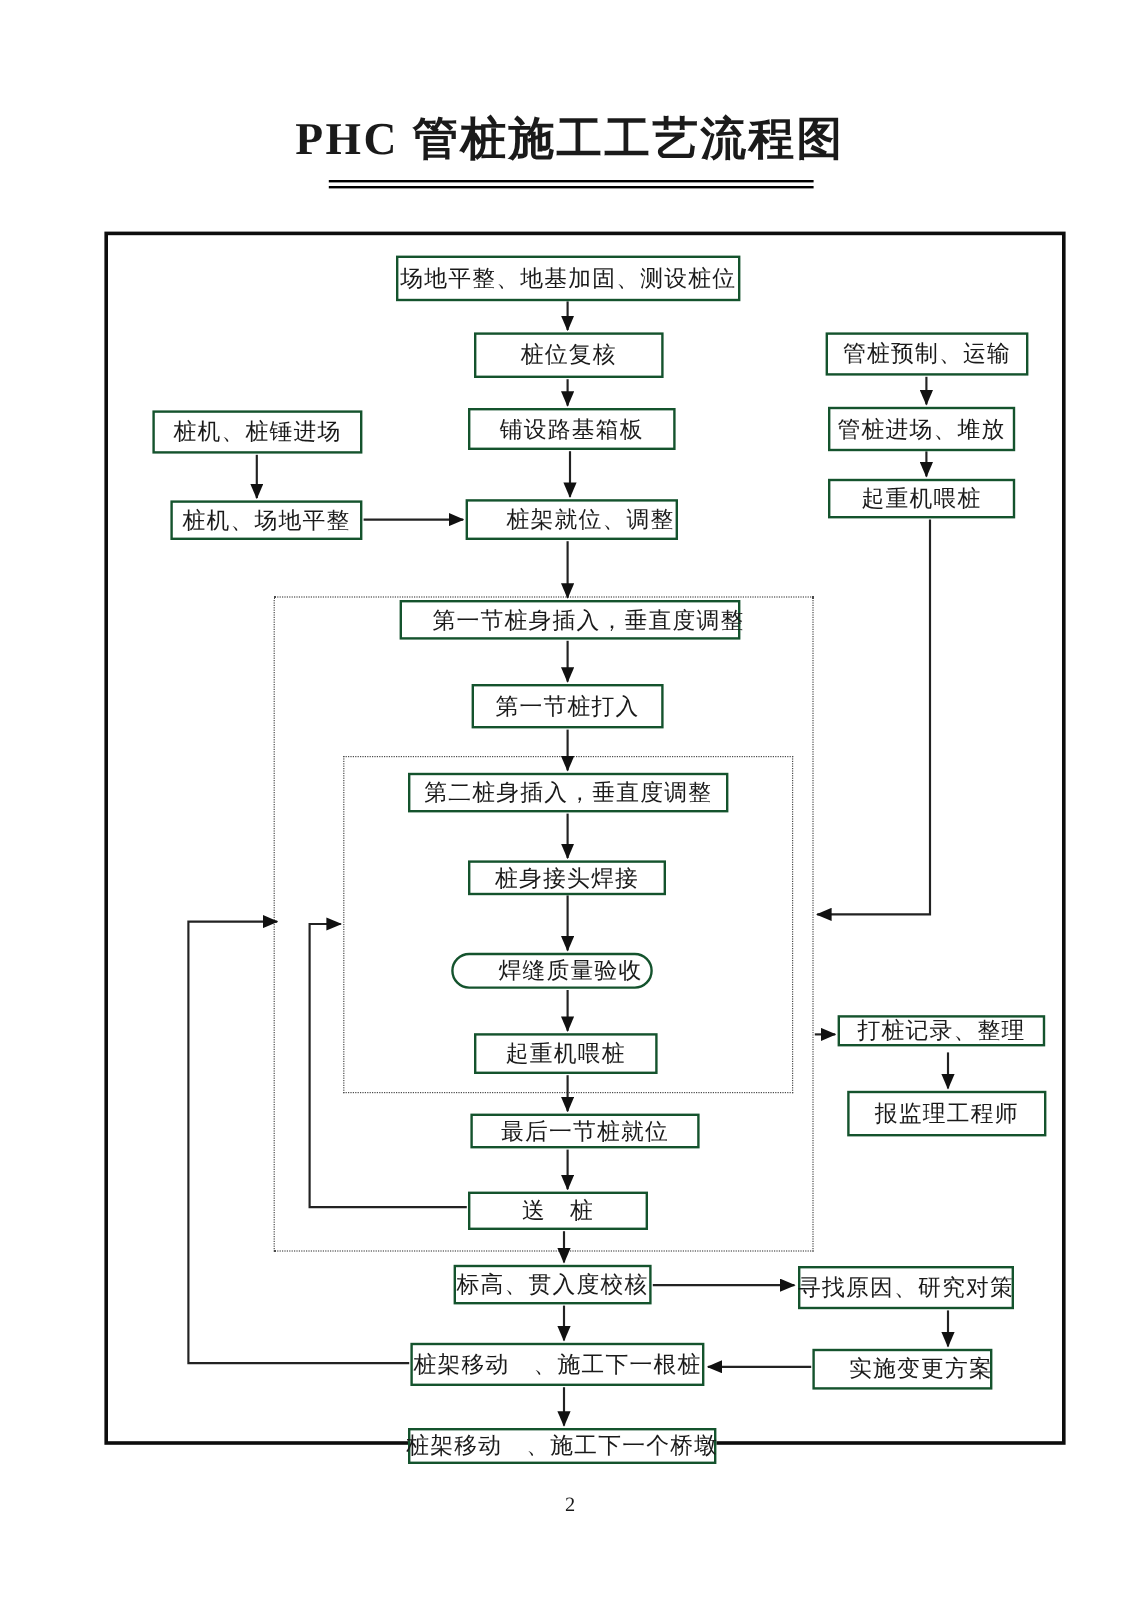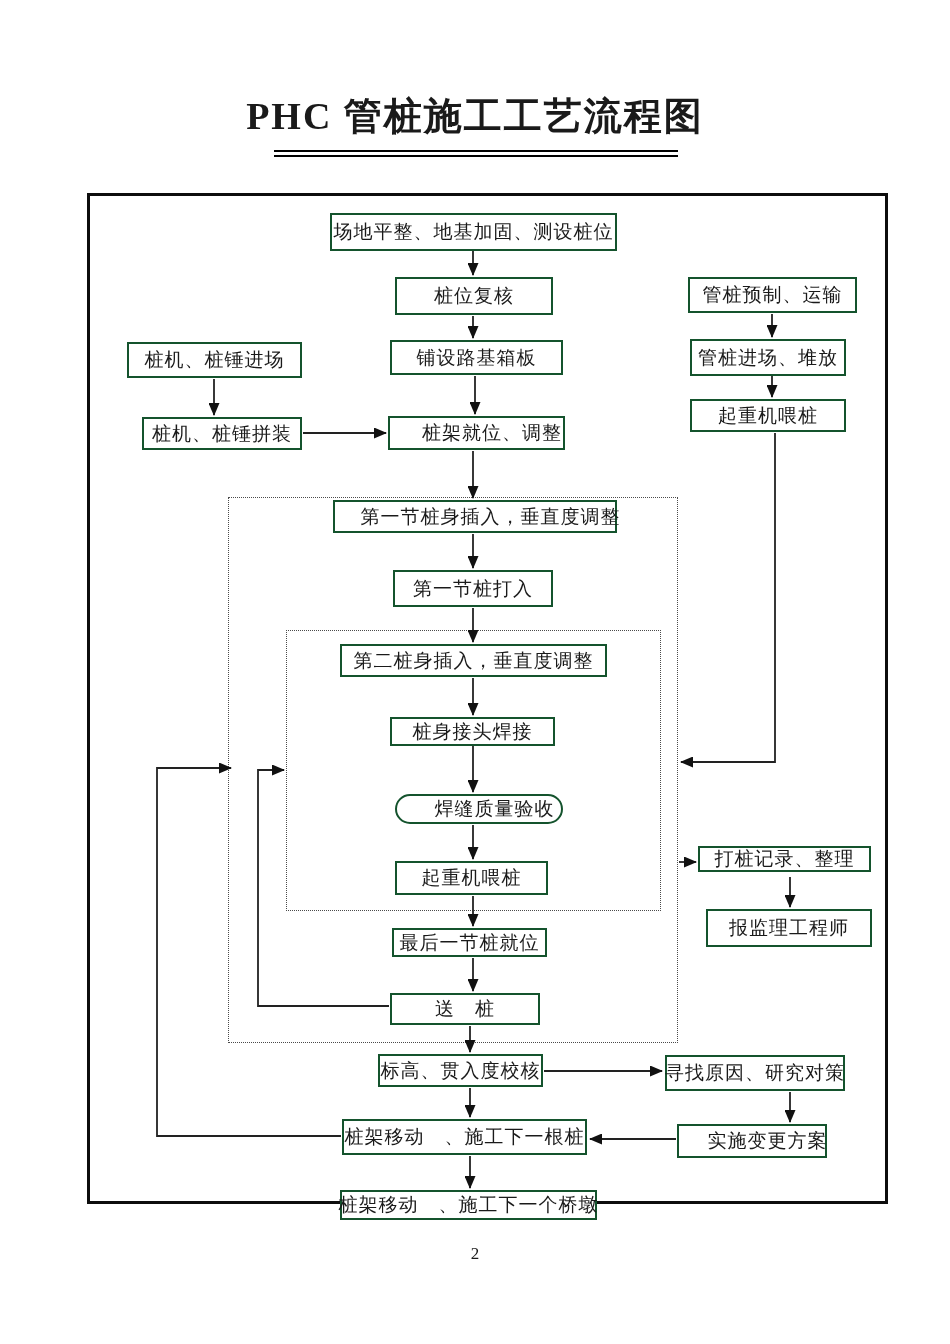--- a/index.html
+++ b/index.html
@@ -80,32 +80,32 @@
       <polyline points="389,1006 258,1006 258,770 284,770" marker-end="url(#ah)"></polyline>
     </g>
   </svg>
 
   <div class="node" style="left:330px;top:213px;width:287px;height:38px;">场地平整、地基加固、测设桩位</div>
   <div class="node" style="left:395px;top:277px;width:158px;height:38px;">桩位复核</div>
   <div class="node" style="left:688px;top:277px;width:169px;height:36px;">管桩预制、运输</div>
   <div class="node" style="left:127px;top:342px;width:175px;height:36px;">桩机、桩锤进场</div>
   <div class="node" style="left:390px;top:340px;width:173px;height:35px;">铺设路基箱板</div>
   <div class="node" style="left:690px;top:339px;width:156px;height:37px;">管桩进场、堆放</div>
-  <div class="node" style="left:142px;top:417px;width:160px;height:33px;">桩机、桩锤拼装</div>
+  <div class="node" style="left:142px;top:417px;width:160px;height:33px;">桩机、场地平整</div>
   <div class="node bold" style="left:388px;top:416px;width:177px;height:34px;">桩架就位、调整</div>
   <div class="node" style="left:690px;top:399px;width:156px;height:33px;">起重机喂桩</div>
   <div class="node" style="left:393px;top:570px;width:160px;height:37px;">第一节桩打入</div>
   <div class="node bold" style="left:333px;top:500px;width:284px;height:33px;">第一节桩身插入，垂直度调整</div>
   <div class="node" style="left:340px;top:644px;width:267px;height:33px;">第二桩身插入，垂直度调整</div>
   <div class="node" style="left:390px;top:717px;width:165px;height:29px;">桩身接头焊接</div>
-  <div class="node bold" style="left:395px;top:794px;width:168px;height:30px;border-radius:15px;">焊缝质量验收</div>
+  <div class="node bold" style="left:376px;top:794px;width:168px;height:30px;border-radius:15px;">焊缝质量验收</div>
   <div class="node" style="left:395px;top:861px;width:153px;height:34px;">起重机喂桩</div>
   <div class="node" style="left:698px;top:846px;width:173px;height:26px;">打桩记录、整理</div>
   <div class="node" style="left:706px;top:909px;width:166px;height:38px;">报监理工程师</div>
-  <div class="node" style="left:392px;top:928px;width:155px;height:29px;">最后一节桩就位</div>
+  <div class="node" style="left:392px;top:928px;width:191px;height:29px;">最后一节桩就位</div>
   <div class="node" style="left:390px;top:993px;width:150px;height:32px;">送　桩</div>
   <div class="node" style="left:378px;top:1054px;width:165px;height:33px;">标高、贯入度校核</div>
   <div class="node" style="left:665px;top:1055px;width:180px;height:36px;">寻找原因、研究对策</div>
   <div class="node" style="left:342px;top:1119px;width:245px;height:36px;">桩架移动　、施工下一根桩</div>
   <div class="node bold" style="left:677px;top:1124px;width:150px;height:34px;">实施变更方案</div>
   <div class="node" style="left:340px;top:1190px;width:257px;height:30px;">桩架移动　、施工下一个桥墩</div>
 
   <div class="page-number">2</div>
 
 </div>

